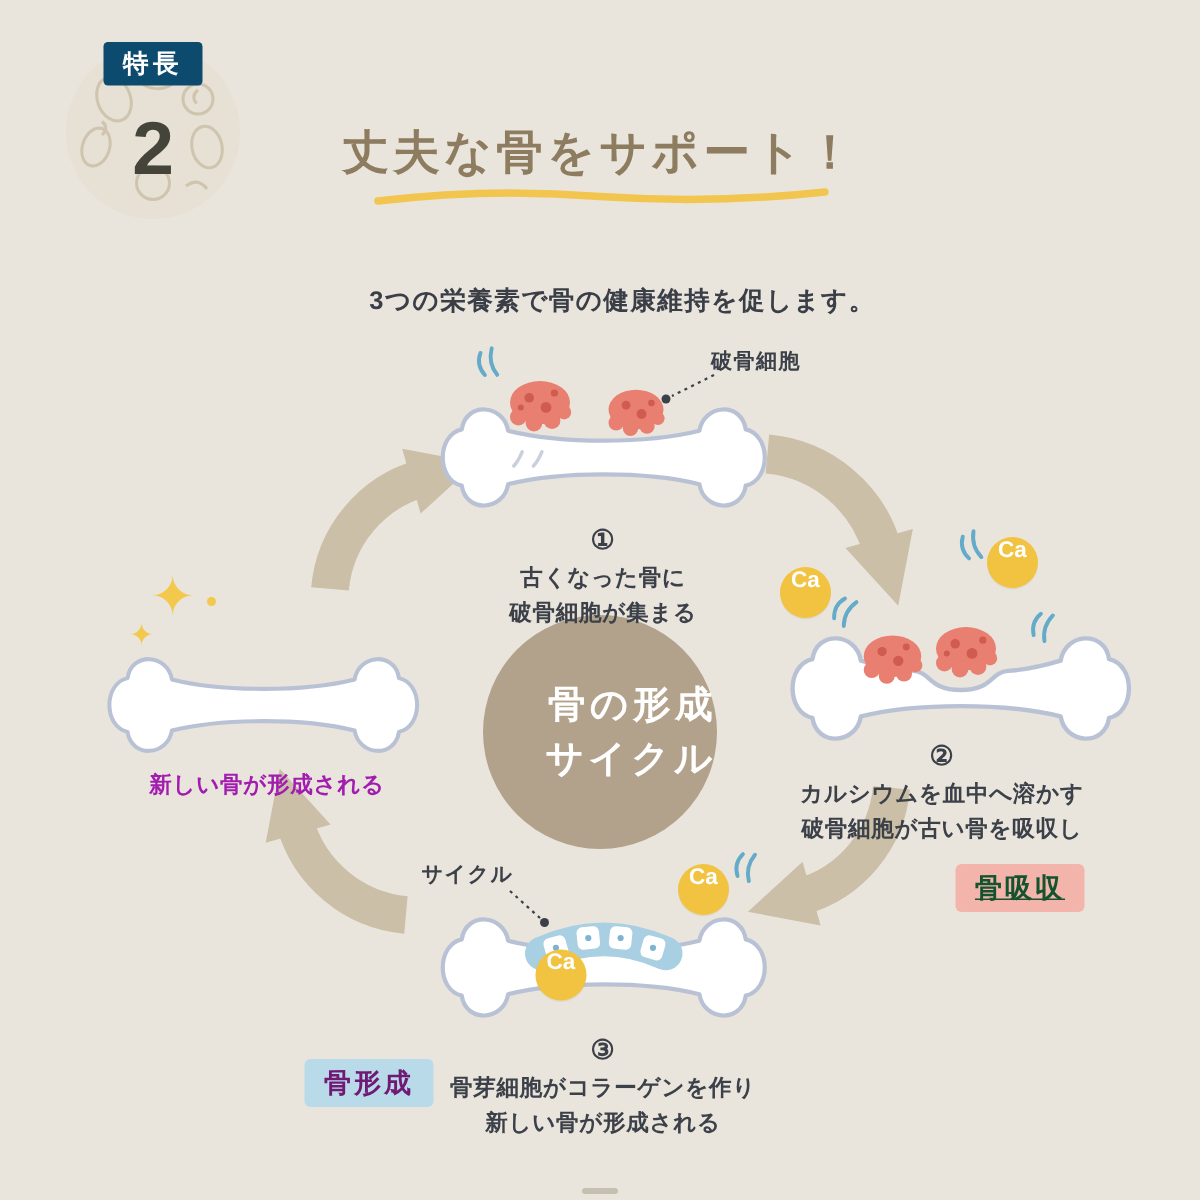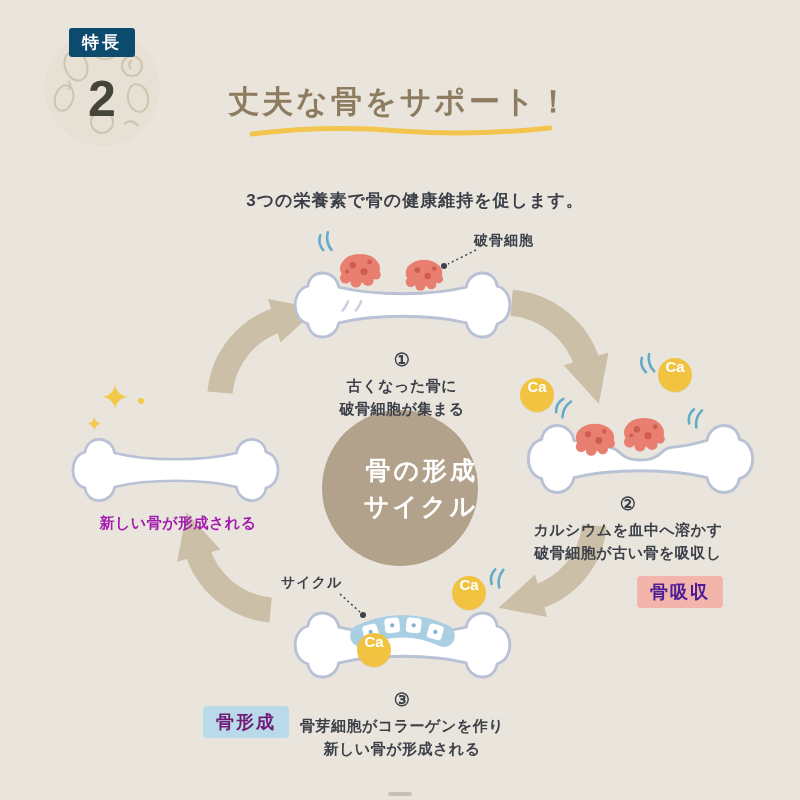--- a/index.html
+++ b/index.html
@@ -44,21 +44,21 @@
   .step{width:220px;text-align:center;font-size:15px;font-weight:600;
     color:#3c4049;line-height:23px;letter-spacing:0.5px;}
   .step .num{font-size:18px;line-height:24px;margin-bottom:2px;}
   .side-note{width:200px;text-align:center;font-size:15px;font-weight:600;
     color:#a21caf;letter-spacing:0.5px;}
 
   .tag{
     font-size:18px;font-weight:700;padding:4px 13px;border-radius:4px;
     letter-spacing:2px;white-space:nowrap;
   }
-  .tag-resorption{background:#f3b5ab;color:#4c1d95;}
+  .tag-resorption{background:#f3b5ab;color:#14532d;text-decoration:underline;}
   .tag-formation{background:#b9dbe9;color:#701a75;}
 
   .cell-label{font-size:14px;font-weight:600;color:#3c4049;letter-spacing:1px;white-space:nowrap;}
 
   
   .ca{
     width:34px;height:34px;border-radius:50%;background:#f1c340;color:#fff;
     font-weight:700;font-size:15px;display:flex;
     justify-content:center;box-shadow:0 1px 0 rgba(0,0,0,0.05);
   }

